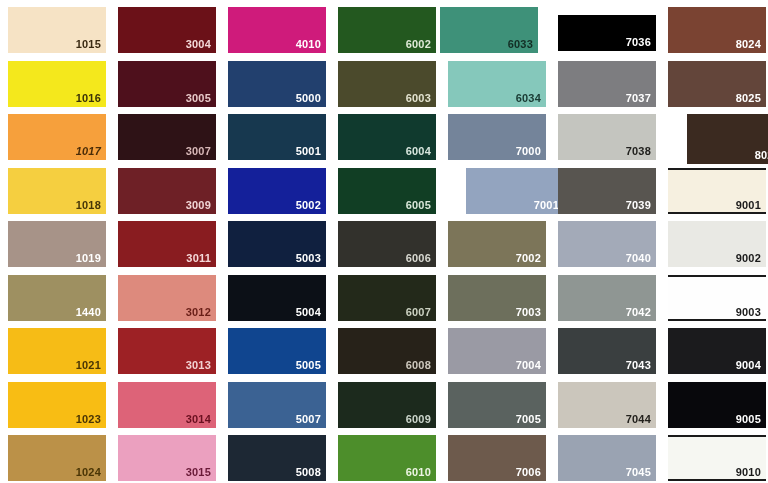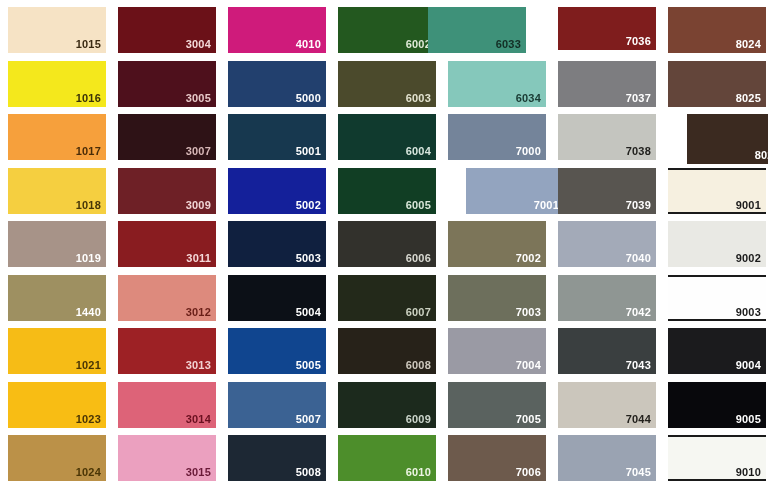--- a/index.html
+++ b/index.html
@@ -50,21 +50,21 @@
 <body>
 
 <div id="chart" style="background: rgb(255, 255, 255);">
     <div class="swatch" style="left: 8px; top: 7px; width: 98px; height: 46px; background: rgb(246, 227, 197);">
       <span class="swatch-label" style="color: rgb(58, 42, 18);">1015</span>
     </div>
     <div class="swatch" style="left: 8px; top: 60.5px; width: 98px; height: 46px; background: rgb(244, 232, 28);">
       <span class="swatch-label" style="color: rgb(58, 50, 8);">1016</span>
     </div>
     <div class="swatch" style="left: 8px; top: 114px; width: 98px; height: 46px; background: rgb(246, 160, 60);">
-      <span class="swatch-label" style="color: rgb(74, 44, 8);">1017</span>
+      <span class="swatch-label" style="color: rgb(74, 44, 8); font-style: italic;">1017</span>
     </div>
     <div class="swatch" style="left: 8px; top: 167.5px; width: 98px; height: 46px; background: rgb(245, 207, 64);">
       <span class="swatch-label" style="color: rgb(70, 55, 8);">1018</span>
     </div>
     <div class="swatch" style="left: 8px; top: 221px; width: 98px; height: 46px; background: rgb(167, 147, 136);">
       <span class="swatch-label" style="color: rgb(255, 255, 255);">1019</span>
     </div>
     <div class="swatch" style="left: 8px; top: 274.5px; width: 98px; height: 46px; background: rgb(158, 144, 97);">
       <span class="swatch-label" style="color: rgb(255, 255, 255);">1440</span>
     </div>
@@ -151,21 +151,21 @@
     </div>
     <div class="swatch" style="left: 338px; top: 328px; width: 98px; height: 46px; background: rgb(39, 34, 25);">
       <span class="swatch-label" style="color: rgb(205, 200, 189);">6008</span>
     </div>
     <div class="swatch" style="left: 338px; top: 381.5px; width: 98px; height: 46px; background: rgb(28, 42, 29);">
       <span class="swatch-label" style="color: rgb(204, 214, 204);">6009</span>
     </div>
     <div class="swatch" style="left: 338px; top: 435px; width: 98px; height: 46px; background: rgb(77, 142, 43);">
       <span class="swatch-label" style="color: rgb(237, 245, 228);">6010</span>
     </div>
-    <div class="swatch" style="left: 428px; top: 7px; width: 98px; height: 46px; background: rgb(62, 145, 121);">
+    <div class="swatch" style="left: 440px; top: 7px; width: 98px; height: 46px; background: rgb(62, 145, 121);">
       <span class="swatch-label" style="color: rgb(19, 46, 37);">6033</span>
     </div>
     <div class="swatch" style="left: 448px; top: 60.5px; width: 98px; height: 46px; background: rgb(133, 200, 187);">
       <span class="swatch-label" style="color: rgb(25, 58, 51);">6034</span>
     </div>
     <div class="swatch" style="left: 448px; top: 114px; width: 98px; height: 46px; background: rgb(116, 132, 154);">
       <span class="swatch-label" style="color: rgb(255, 255, 255);">7000</span>
     </div>
     <div class="swatch" style="left: 448px; top: 167.5px; width: 98px; height: 46px; background: rgb(147, 164, 191); margin-left: 18px;">
       <span class="swatch-label" style="color: rgb(255, 255, 255);">7001</span>
@@ -178,21 +178,21 @@
     </div>
     <div class="swatch" style="left: 448px; top: 328px; width: 98px; height: 46px; background: rgb(154, 154, 164);">
       <span class="swatch-label" style="color: rgb(255, 255, 255);">7004</span>
     </div>
     <div class="swatch" style="left: 448px; top: 381.5px; width: 98px; height: 46px; background: rgb(90, 98, 95);">
       <span class="swatch-label" style="color: rgb(255, 255, 255);">7005</span>
     </div>
     <div class="swatch" style="left: 448px; top: 435px; width: 98px; height: 46px; background: rgb(109, 90, 76);">
       <span class="swatch-label" style="color: rgb(255, 255, 255);">7006</span>
     </div>
-    <div class="swatch" style="left: 558px; top: 7px; width: 98px; height: 43px; background: #7f1d1d;">
+    <div class="swatch" style="left: 558px; top: 15px; width: 98px; height: 36px; background: #000000;">
       <span class="swatch-label" style="color: rgb(255, 255, 255);">7036</span>
     </div>
     <div class="swatch" style="left: 558px; top: 60.5px; width: 98px; height: 46px; background: rgb(125, 125, 128);">
       <span class="swatch-label" style="color: rgb(255, 255, 255);">7037</span>
     </div>
     <div class="swatch" style="left: 558px; top: 114px; width: 98px; height: 46px; background: rgb(196, 197, 191);">
       <span class="swatch-label" style="color: rgb(33, 33, 30);">7038</span>
     </div>
     <div class="swatch" style="left: 558px; top: 167.5px; width: 98px; height: 46px; background: rgb(88, 85, 80);">
       <span class="swatch-label" style="color: rgb(255, 255, 255);">7039</span>

